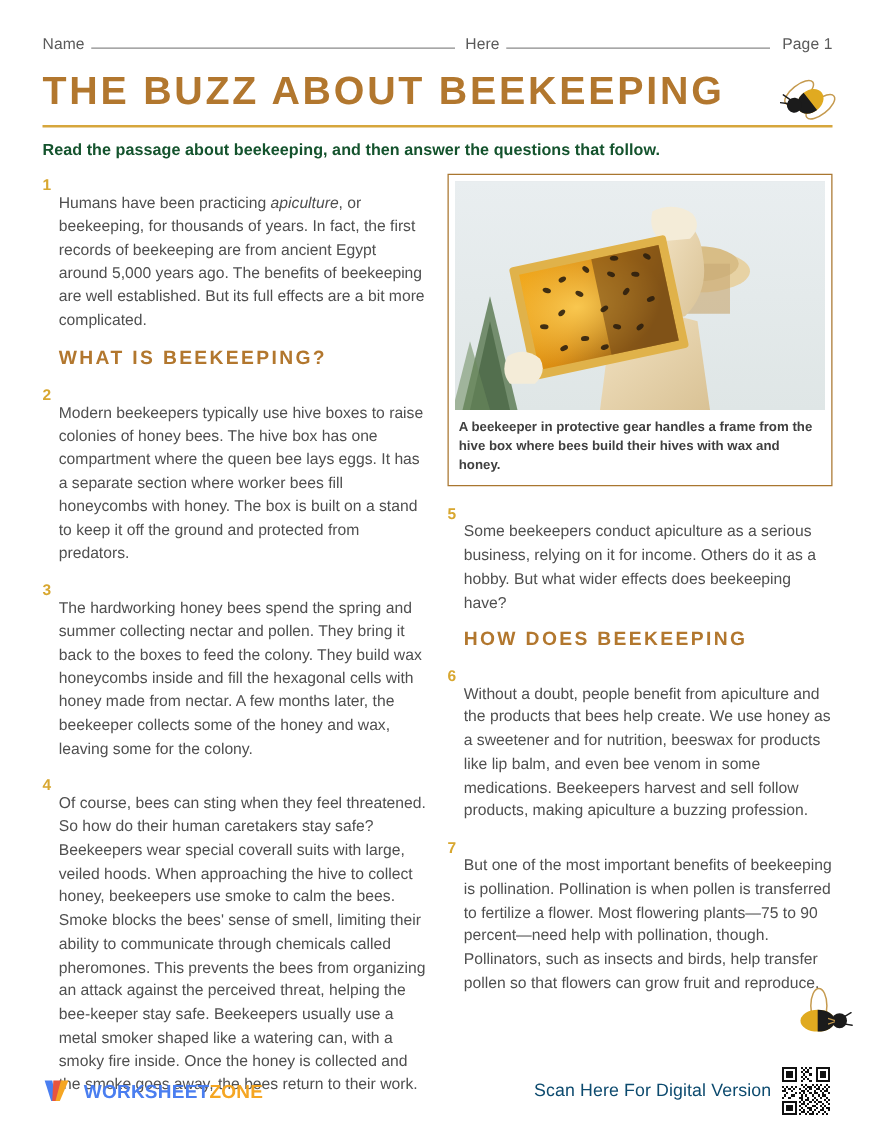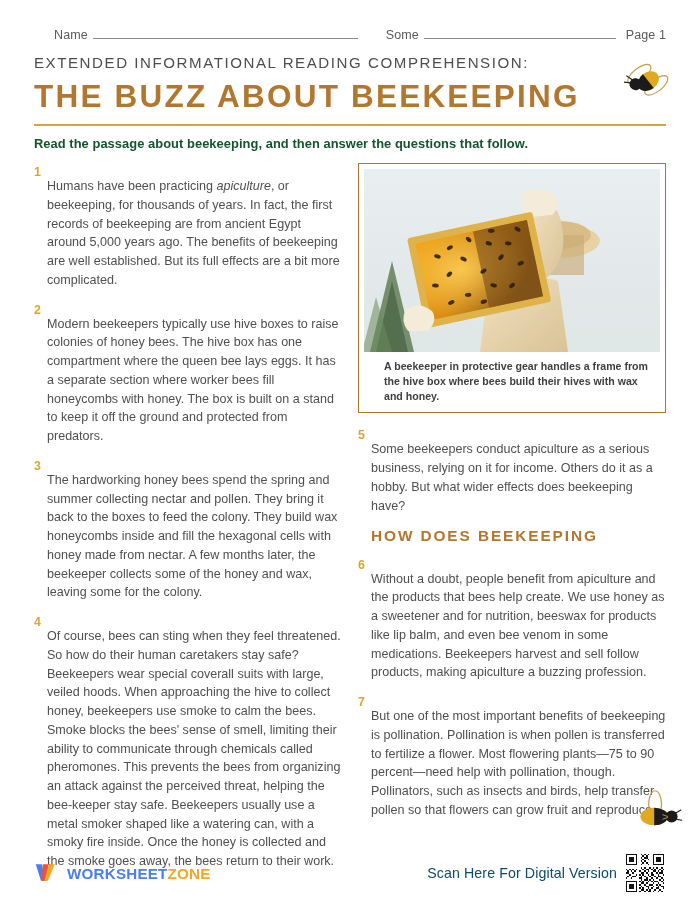--- a/index.html
+++ b/index.html
@@ -26,21 +26,21 @@
 
   
   .namerow {
     display: flex;
     align-items: baseline;
     padding-top: 28px;
     font-size: 12.5px;
     color: #5a5a5a;
     letter-spacing: .1px;
   }
-  .namerow .fld-label { white-space: nowrap; margin-left: 20px; }
+  .namerow .fld-label { white-space: nowrap; }
   .namerow .rule {
     flex: 1 1 auto;
     border-bottom: 1.3px solid #8a8a8a;
     margin: 0 8px 3px 5px;
     height: 1px;
   }
   .namerow .rule.name-rule { flex: 1 1 58%; }
   .namerow .rule.date-rule { flex: 1 1 42%; }
   .namerow .pagenum { white-space: nowrap; padding-left: 2px; }
 
@@ -146,21 +146,20 @@
     overflow: hidden;
     position: relative;
     background: #dfe4e6;
   }
   .figure .caption {
     font-size: 10.6px;
     line-height: 1.42;
     font-weight: 700;
     color: #3f3f3f;
     padding: 7px 3px 8px 3px;
-    margin-left: 17px;
   }
 
   
   .footer {
     position: absolute;
     left: 0;
     right: 0;
     bottom: 0;
     height: 66px;
     padding: 0 34px;
@@ -198,27 +197,26 @@
   }
 </style>
 </head>
 <body>
 
 <div class="page">
 
   <div class="namerow">
     <span class="fld-label">Name</span>
     <span class="rule name-rule"></span>
-    <span class="fld-label">Some</span>
+    <span class="fld-label">Here</span>
     <span class="rule date-rule"></span>
     <span class="pagenum">Page 1</span>
   </div>
 
   <div class="title-wrap">
-    <div class="kicker">EXTENDED INFORMATIONAL READING COMPREHENSION:</div>
     <div class="maintitle">THE BUZZ ABOUT BEEKEEPING</div>
 
     <svg class="bee-top" viewBox="0 0 100 100" aria-hidden="true">
       <g transform="rotate(-38 50 50)">
         <ellipse cx="46" cy="28" rx="30" ry="13" fill="none" stroke="#c59a4e" stroke-width="2.6"></ellipse>
         <ellipse cx="60" cy="70" rx="30" ry="13" fill="none" stroke="#c59a4e" stroke-width="2.6"></ellipse>
         <ellipse cx="52" cy="52" rx="25" ry="19" fill="#e0aa20"></ellipse>
         <path d="M52 33 A25 19 0 0 0 52 71 Z" fill="#1b1b1b"></path>
         <circle cx="26" cy="40" r="13" fill="#1b1b1b"></circle>
         <path d="M18 30 L8 20 M26 27 L22 14" stroke="#1b1b1b" stroke-width="2.4" fill="none" stroke-linecap="round"></path>
@@ -231,20 +229,21 @@
 
   <div class="columns">
 
     <div class="col col-left">
 
       <div class="para">
         <span class="num">1</span>
         <span class="txt"><span>Humans have been practicing </span><em>apiculture</em><span>, or beekeeping, for thousands of years. In fact, the first records of beekeeping are from ancient Egypt around 5,000 years ago. The benefits of beekeeping are well established. But its full effects are a bit more complicated.</span></span>
       </div>
 
+      <div class="section-head">WHAT IS BEEKEEPING?</div>
 
       <div class="para">
         <span class="num">2</span>
         <span class="txt">Modern beekeepers typically use hive boxes to raise colonies of honey bees. The hive box has one compartment where the queen bee lays eggs. It has a separate section where worker bees fill honeycombs with honey. The box is built on a stand to keep it off the ground and protected from predators.</span>
       </div>
 
       <div class="para">
         <span class="num">3</span>
         <span class="txt">The hardworking honey bees spend the spring and summer collecting nectar and pollen. They bring it back to the boxes to feed the colony. They build wax honeycombs inside and fill the hexagonal cells with honey made from nectar. A few months later, the beekeeper collects some of the honey and wax, leaving some for the colony.</span>
       </div>

